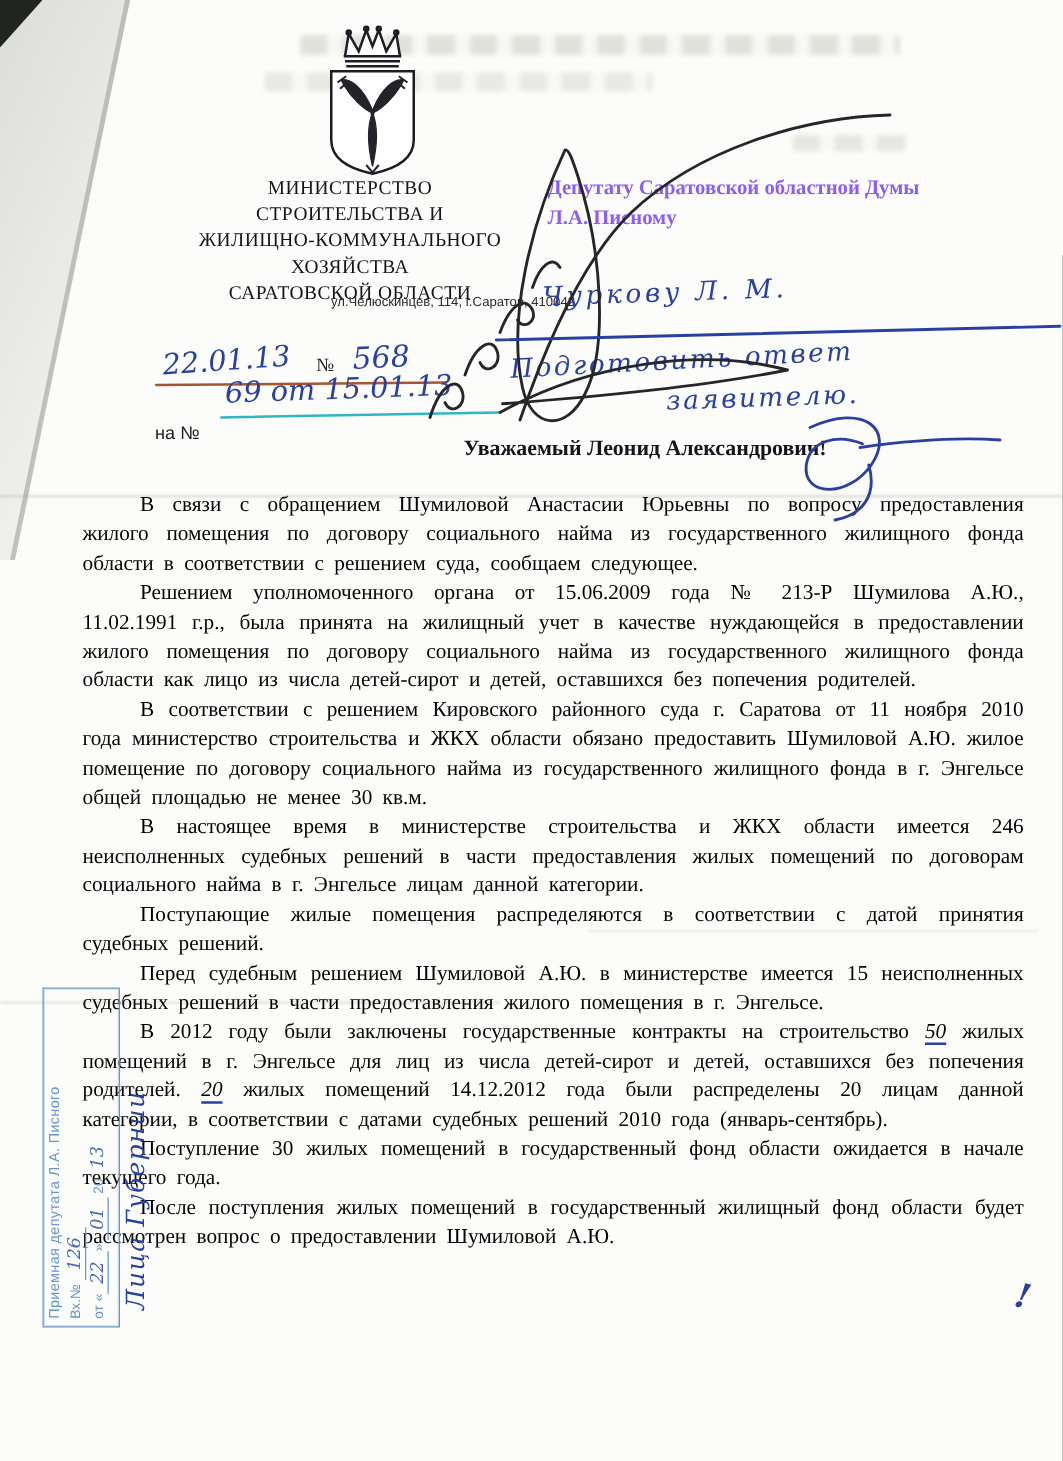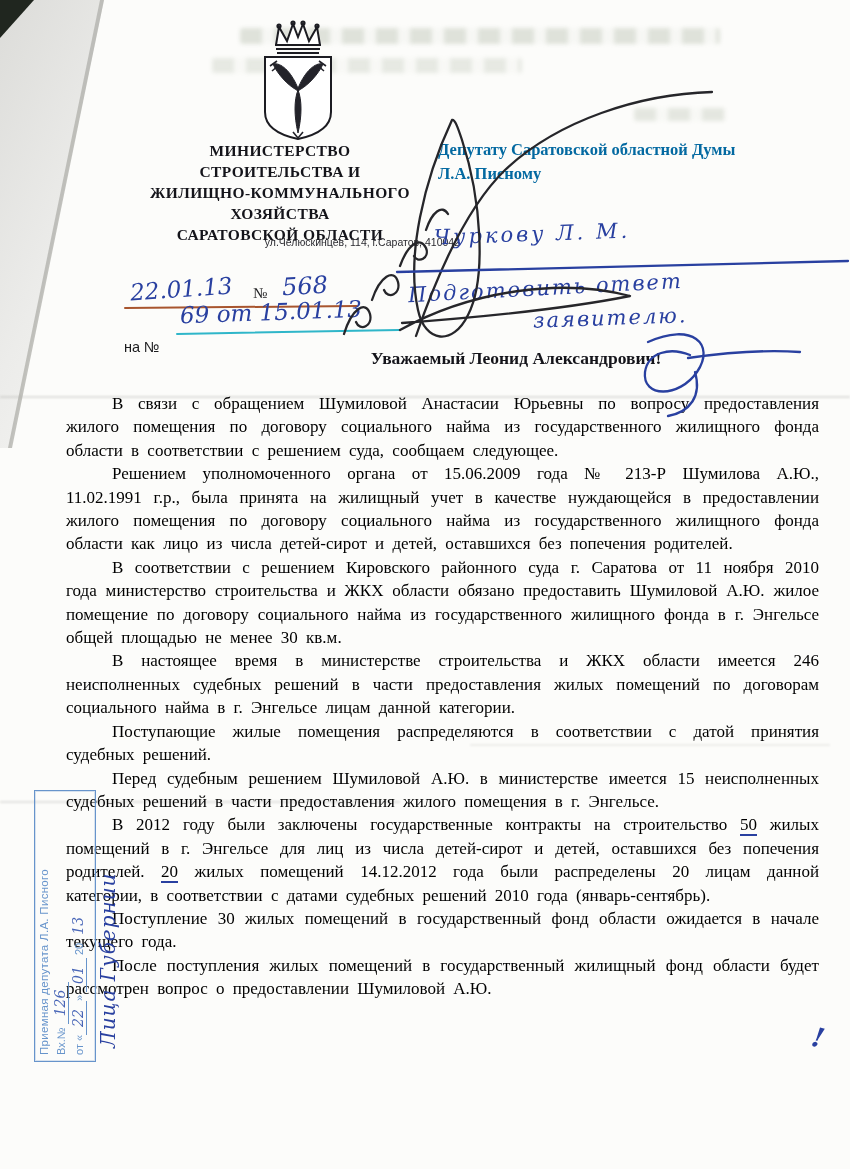--- a/index.html
+++ b/index.html
@@ -16,38 +16,38 @@
     background:#b3b3ae;
     clip-path:polygon(100px 0,104px 0,12px 100%,8px 100%);opacity:.8;}
   .dark-corner{position:absolute;left:0;top:0;width:34px;height:38px;
     background:#20261f;clip-path:polygon(0 0,100% 0,0 100%);}
   .crease{position:absolute;height:2px;filter:blur(1px);}
   .ghost{position:absolute;filter:blur(2px);opacity:.55;border-radius:3px;
     background:repeating-linear-gradient(90deg,rgba(135,148,122,.45) 0 22px,rgba(135,148,122,.08) 22px 34px);}
   
   .emblem{position:absolute;left:243px;top:20px;width:110px;height:122px;}
   .ministry{position:absolute;left:100px;top:140px;width:360px;text-align:center;
-    font-weight:bold;font-size:15.5px;line-height:21px;letter-spacing:.4px;color:#14141a;}
+    font-weight:normal;font-size:15.5px;line-height:21px;letter-spacing:.4px;color:#14141a;}
   .lh-address{position:absolute;left:100px;top:236px;width:360px;text-align:right;
     font-family:"Liberation Sans",sans-serif;font-size:10.5px;line-height:13px;color:#2a2a30;}
   .addressee{position:absolute;left:438px;top:138px;width:370px;
-    font-weight:bold;font-size:16.5px;line-height:24px;color:#0369a1;}
+    font-weight:bold;font-size:16.5px;line-height:24px;color:#8b5cf6;}
   
   .ref-label-no{position:absolute;left:253px;top:285px;font-size:15px;}
   .ref-label-na{position:absolute;left:124px;top:311px;font-size:14.5px;font-family:"Liberation Sans",sans-serif;margin-top:28px;}
   .u-line{position:absolute;height:2px;border-radius:2px;}
   .hand{font-family:"DejaVu Serif",serif;font-style:italic;color:var(--handwriting-ink,#2940a0);white-space:nowrap;}
   .hand-abs{position:absolute;}
   
   .salutation{position:absolute;left:65px;top:348px;width:730px;text-align:center;
     padding-left:86px;font-weight:bold;font-size:17.5px;color:#14141a;}
   .body{position:absolute;left:66px;top:392px;width:753px;}
   .para{margin:0;text-indent:46px;text-align:justify;font-size:17px;line-height:23.4px;
     word-spacing:4px;color:#000000;}
-  .u-blue{border-bottom:2px solid var(--handwriting-ink,#2940a0);}
+  .u-blue{border-bottom:2px solid var(--handwriting-ink,#2940a0);font-style:italic;}
   
   .stamp{position:absolute;left:34px;top:1062px;width:272px;height:62px;
     transform:rotate(-90deg);transform-origin:top left;
     border:1.5px solid var(--stamp-blue,#5b8cc8);box-shadow:inset 0 0 0 1px rgba(91,140,200,.25);
     color:var(--stamp-blue,#5b8cc8);font-family:"Liberation Sans",sans-serif;
     padding:3px 6px;box-sizing:border-box;opacity:.92;}
   .stamp .l1{font-size:11.5px;letter-spacing:.3px;}
   .stamp .row{font-size:11px;margin-top:2px;}
   .stamp .hv{font-family:"DejaVu Serif",serif;font-style:italic;font-size:14px;
     color:#3a5ab2;border-bottom:1px solid var(--stamp-blue,#5b8cc8);padding:0 8px;}

